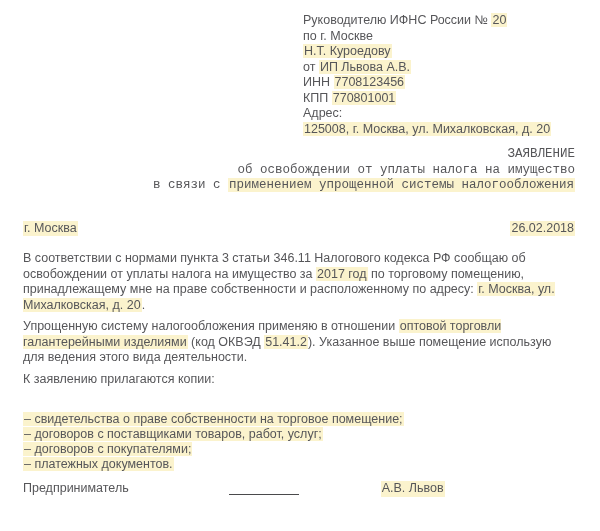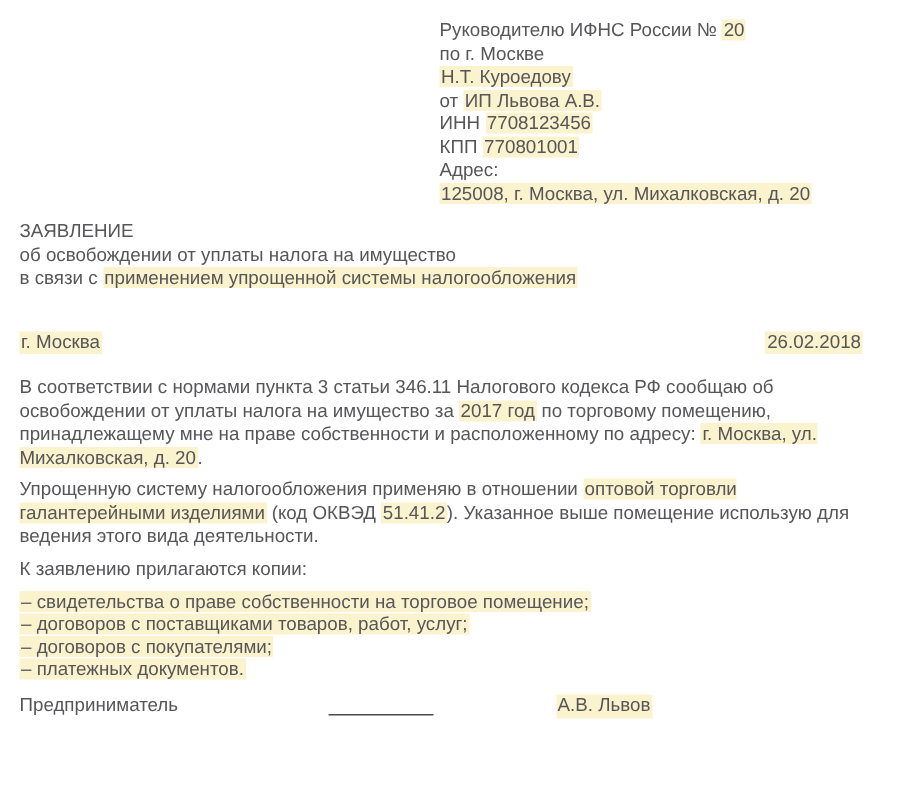--- a/index.html
+++ b/index.html
@@ -10,45 +10,46 @@
     font-family: "Liberation Sans", sans-serif;
     font-size: 12.5px;
     line-height: 15.5px;
     color: var(--txt, #565659);
     overflow: hidden;
   }
   .page {
     box-sizing: border-box;
     width: 600px;
     height: 442px;
-    padding: 13px 25px 0 13px;
+    padding: 13px 25px 0 23px;
   }
   .hl {
     background: var(--hl, #fbf3cd);
     padding: 0 1px;
   }
   .recipient-block {
     margin-left: 280px;
   }
   .recipient-line { white-space: nowrap; }
   .title-block {
     margin-top: 10px;
-    text-align: left;
+    text-align: right;
+    font-family: Liberation Mono, monospace;
   }
   .meta-row {
     margin-top: 27px;
     display: flex;
     justify-content: space-between;
     gap: 26px;
   }
   .para { margin: 0; }
   .para-1 { margin-top: 15px; }
   .para-2 { margin-top: 6px; }
   .attachments-intro { margin-top: 6px; }
-  .attachments-list { margin-top: 7px; line-height: 15px; }
+  .attachments-list { margin-top: 25px; line-height: 15px; }
   .signature-row {
     margin-top: 9px;
     display: flex;
   }
   .signature-label { flex: none; }
   .signature-line {
     flex: none;
     display: inline-block;
     width: 70px;
     margin-left: 100px;

